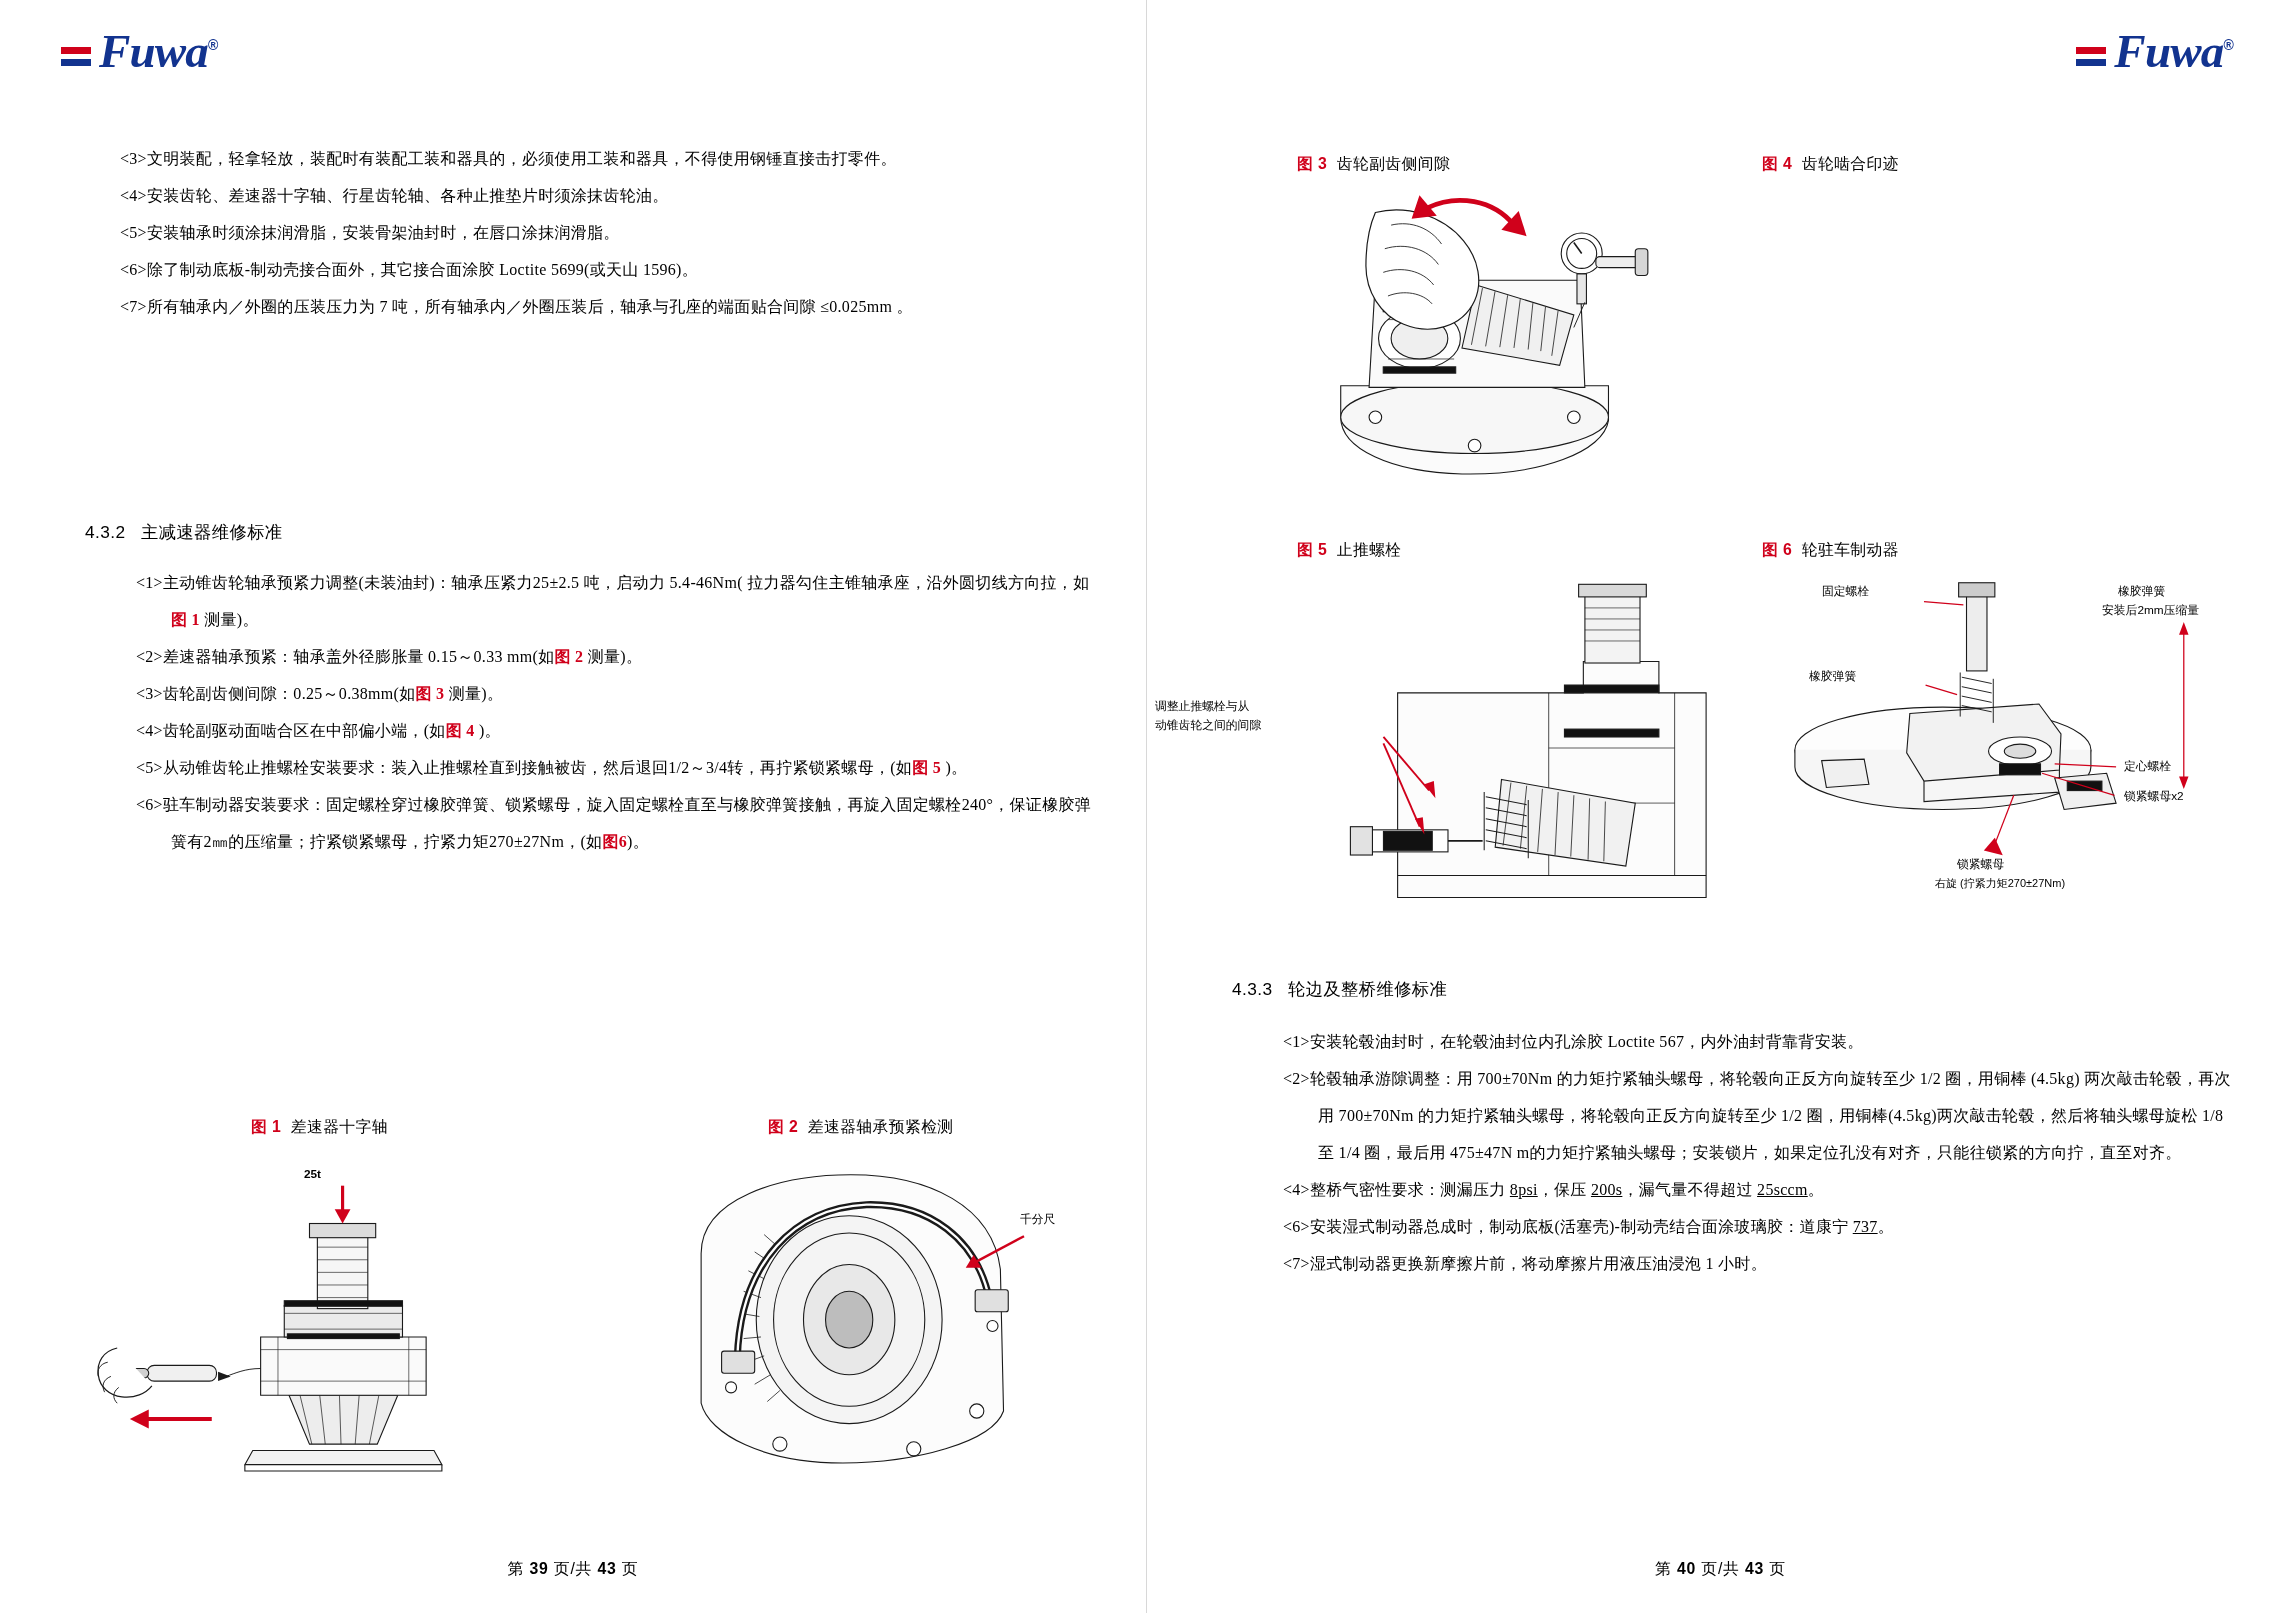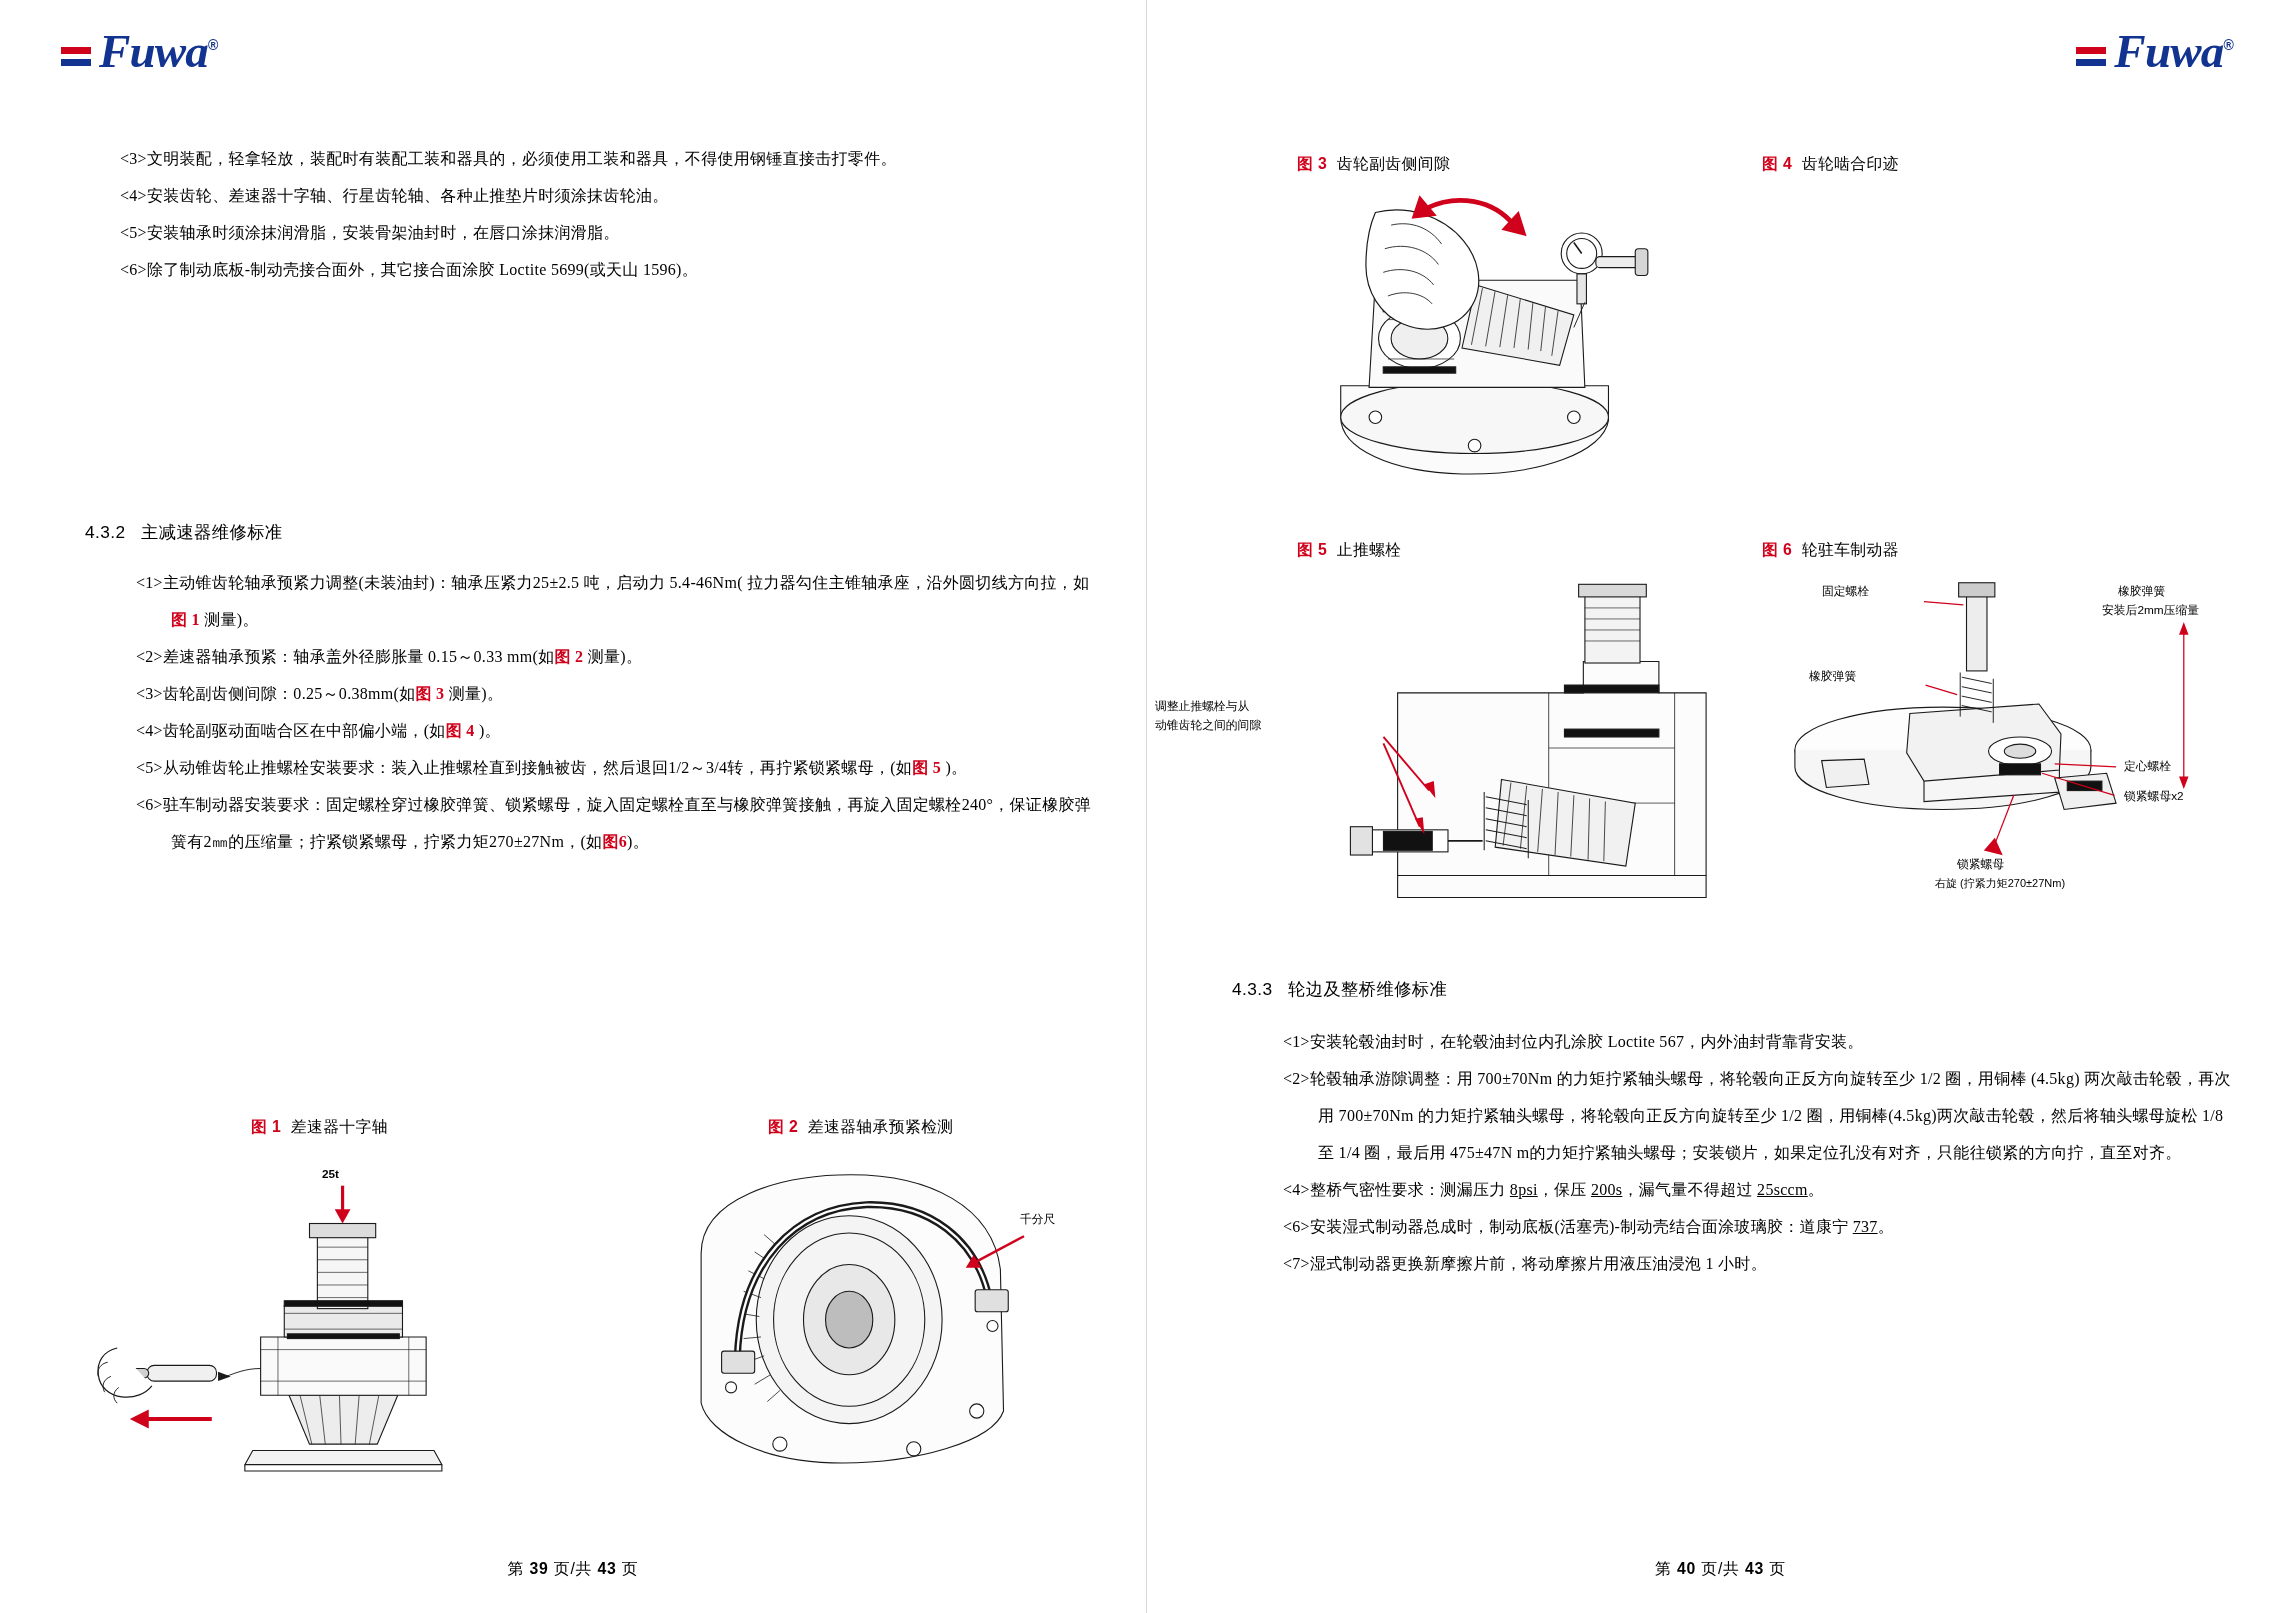--- a/index.html
+++ b/index.html
@@ -144,20 +144,21 @@
             <i class="blue"></i>
         </span>
         <span class="logo-text"><span>Fuwa</span><span class="logo-reg">®</span></span>
       </div>
 
       <div class="body-text" style="left:120px; top:140px; width:969px;">
         <p class="para indent-hang">&lt;3&gt;文明装配，轻拿轻放，装配时有装配工装和器具的，必须使用工装和器具，不得使用钢锤直接击打零件。</p>
         <p class="para indent-hang">&lt;4&gt;安装齿轮、差速器十字轴、行星齿轮轴、各种止推垫片时须涂抹齿轮油。</p>
         <p class="para indent-hang">&lt;5&gt;安装轴承时须涂抹润滑脂，安装骨架油封时，在唇口涂抹润滑脂。</p>
         <p class="para indent-hang">&lt;6&gt;除了制动底板-制动壳接合面外，其它接合面涂胶 Loctite 5699(或天山 1596)。</p>
+        <p class="para indent-hang">&lt;7&gt;所有轴承内／外圈的压装压力为 7 吨，所有轴承内／外圈压装后，轴承与孔座的端面贴合间隙 ≤0.025mm 。</p>
       </div>
 
       <div class="sec-title" style="left:85px; top:520px;">
         <span>4.3.2</span>
         &nbsp;&nbsp;<span>主减速器维修标准</span>
       </div>
 
       <div class="body-text" style="left:136px; top:564px; width:957px;">
         <p class="para indent-hang">&lt;1&gt;主动锥齿轮轴承预紧力调整(未装油封)：轴承压紧力25±2.5 吨，启动力 5.4-46Nm( 拉力器勾住主锥轴承座，沿外圆切线方向拉，如<span class="red">图 1</span> 测量)。</p>
         <p class="para indent-hang">&lt;2&gt;差速器轴承预紧：轴承盖外径膨胀量 0.15～0.33 mm(如<span class="red">图 2</span> 测量)。</p>
@@ -211,21 +212,21 @@
             <rect x="66" y="272" width="88" height="20" rx="9" fill="#f0f0f0"></rect>
             <rect x="40" y="276" width="28" height="12" rx="6" fill="#cfcfcf"></rect>
 
             <path d="M28 250 c -18 4 -26 18 -24 34 c 2 16 14 26 30 28 c 16 2 30 -4 38 -14" stroke-width="1.5" fill="#ffffff"></path>
             <path d="M16 268 c -10 2 -14 10 -12 18 M20 286 c -10 4 -12 12 -8 20 M30 300 c -8 6 -8 14 -2 20" stroke-width="1.2"></path>
 
             <path d="M148 340 L64 340" stroke="#d0011b" stroke-width="5"></path>
             <path d="M68 328 L44 340 L68 352 Z" fill="#d0011b" stroke="none"></path>
           </g>
         </svg>
-        <div class="lbl b" style="left:227px; top:15.8px;">25t</div>
+        <div class="lbl b" style="left:209px; top:15.8px;">25t</div>
       </div>
 
       <div class="illus" style="left:583px; top:1151px; width:504px; height:331px;">
         <svg width="504" height="331" viewBox="0 0 640 420">
           <g fill="none" stroke="#1a1a1a" stroke-width="1.4">
 
             <path d="M150 130 C 150 60 250 30 340 30 C 440 30 520 70 530 150 L534 330 C 520 370 420 396 330 396 C 230 396 160 360 150 320 Z" fill="#fcfcfc"></path>
 
             <ellipse cx="338" cy="214" rx="118" ry="132" fill="#f4f4f4"></ellipse>
             <ellipse cx="338" cy="214" rx="96" ry="110"></ellipse>

